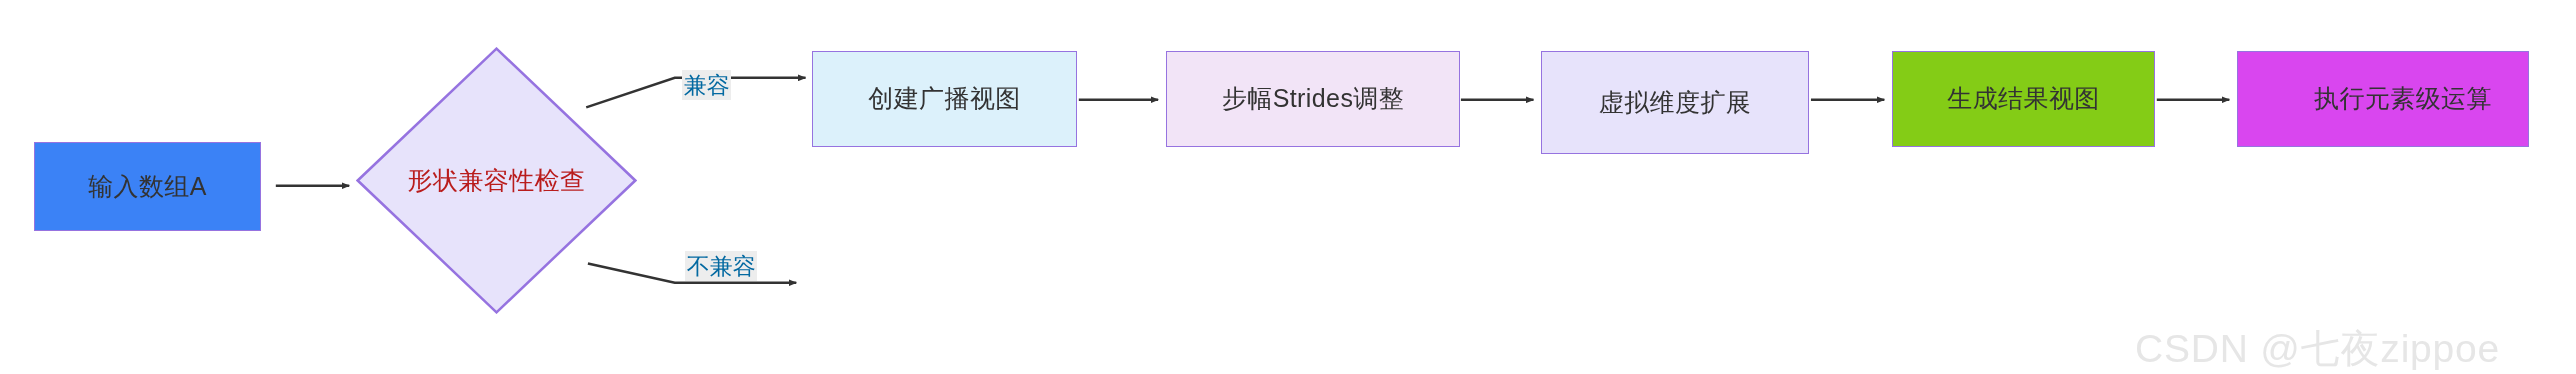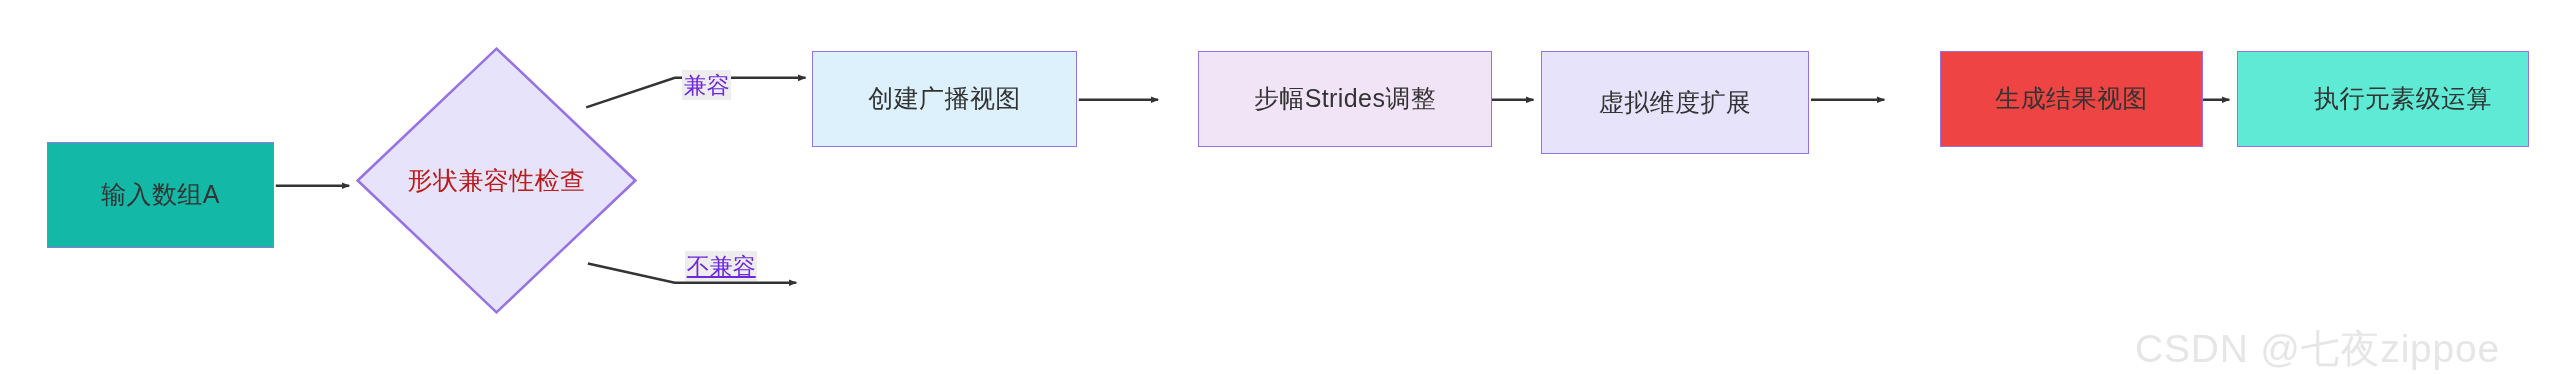--- a/index.html
+++ b/index.html
@@ -64,21 +64,21 @@
     align-items: center;
     justify-content: center;
     color: #b91c1c;
     font-size: 25px;
     white-space: nowrap;
     letter-spacing: 0.4px;
   }
   .edge-label {
     position: absolute;
     background: #ededed;
-    color: #6d28d9;
+    color: #0369a1;
     font-size: 23px;
     line-height: 1.1;
     padding: 2.5px 1.7px;
     white-space: nowrap;
     text-align: right;
   }
   .watermark {
     position: absolute;
     color: #e6e6e6;
     font-size: 39px;
@@ -107,51 +107,51 @@
 
     <line x1="1279" y1="118" x2="1373" y2="118" stroke="#333333" stroke-width="3" marker-end="url(#arrow)"></line>
 
     <line x1="1732" y1="118" x2="1818" y2="118" stroke="#333333" stroke-width="3" marker-end="url(#arrow)"></line>
 
     <line x1="2147" y1="118" x2="2234" y2="118" stroke="#333333" stroke-width="3" marker-end="url(#arrow)"></line>
 
     <line x1="2557" y1="118" x2="2643" y2="118" stroke="#333333" stroke-width="3" marker-end="url(#arrow)"></line>
   </svg>
 
-  <div class="node" style="left: 47px; top: 142px; width: 227px; height: 106px; background: #14b8a6; border-color: rgb(150, 115, 224); color: rgb(51, 51, 51);">
+  <div class="node" style="left: 34px; top: 142px; width: 227px; height: 89px; background: #3b82f6; border-color: rgb(150, 115, 224); color: rgb(51, 51, 51);">
     <span class="node-label">输入数组A</span>
   </div>
 
   <div class="diamond-wrap" style="left: 356px; top: 47px; width: 281px; height: 267px;">
     <svg class="diamond-shape" viewBox="0 0 333 317" preserveAspectRatio="none" xmlns="http://www.w3.org/2000/svg">
       <polygon points="166.5,2 331,158.5 166.5,315 2,158.5" fill="#e7e3fb" stroke="#9673e0" stroke-width="3"></polygon>
     </svg>
     <div class="diamond-text">形状兼容性检查</div>
   </div>
 
   <div class="node" style="left: 812px; top: 51px; width: 265px; height: 96px; background: rgb(220, 241, 251); border-color: rgb(150, 115, 224); color: rgb(51, 51, 51);">
     <span class="node-label">创建广播视图</span>
   </div>
 
-  <div class="node" style="left: 1166px; top: 51px; width: 294px; height: 96px; background: rgb(242, 228, 247); border-color: rgb(150, 115, 224); color: rgb(51, 51, 51); margin-left: 32px;">
+  <div class="node" style="left: 1166px; top: 51px; width: 294px; height: 96px; background: rgb(242, 228, 247); border-color: rgb(150, 115, 224); color: rgb(51, 51, 51);">
     <span class="node-label">步幅Strides调整</span>
   </div>
 
   <div class="node" style="left: 1541px; top: 51px; width: 268px; height: 103px; background: rgb(231, 227, 251); border-color: rgb(150, 115, 224); color: rgb(51, 51, 51);">
     <span class="node-label">虚拟维度扩展</span>
   </div>
 
-  <div class="node" style="left: 1940px; top: 51px; width: 263px; height: 96px; background: #ef4444; border-color: rgb(150, 115, 224); color: rgb(51, 51, 51);">
+  <div class="node" style="left: 1892px; top: 51px; width: 263px; height: 96px; background: #84cc16; border-color: rgb(150, 115, 224); color: rgb(51, 51, 51);">
     <span class="node-label">生成结果视图</span>
   </div>
 
-  <div class="node" style="left: 2237px; top: 51px; width: 292px; height: 96px; background: #5eead4; border-color: rgb(150, 115, 224); color: rgb(51, 51, 51); padding-left: 40px;">
+  <div class="node" style="left: 2237px; top: 51px; width: 292px; height: 96px; background: #d946ef; border-color: rgb(150, 115, 224); color: rgb(51, 51, 51); padding-left: 40px;">
     <span class="node-label">执行元素级运算</span>
   </div>
 
 
   <div class="edge-label" style="left: 682px; top: 70px;">兼容</div>
-  <div class="edge-label" style="left: 685px; top: 251px; text-decoration: underline;">不兼容</div>
+  <div class="edge-label" style="left: 685px; top: 251px;">不兼容</div>
 
   <div class="watermark" style="left: 2135px; top: 310px; color: rgb(230, 230, 230); margin-top: 12px;">CSDN @七夜zippoe</div>
 
 </div>
 
 
 </body></html>

